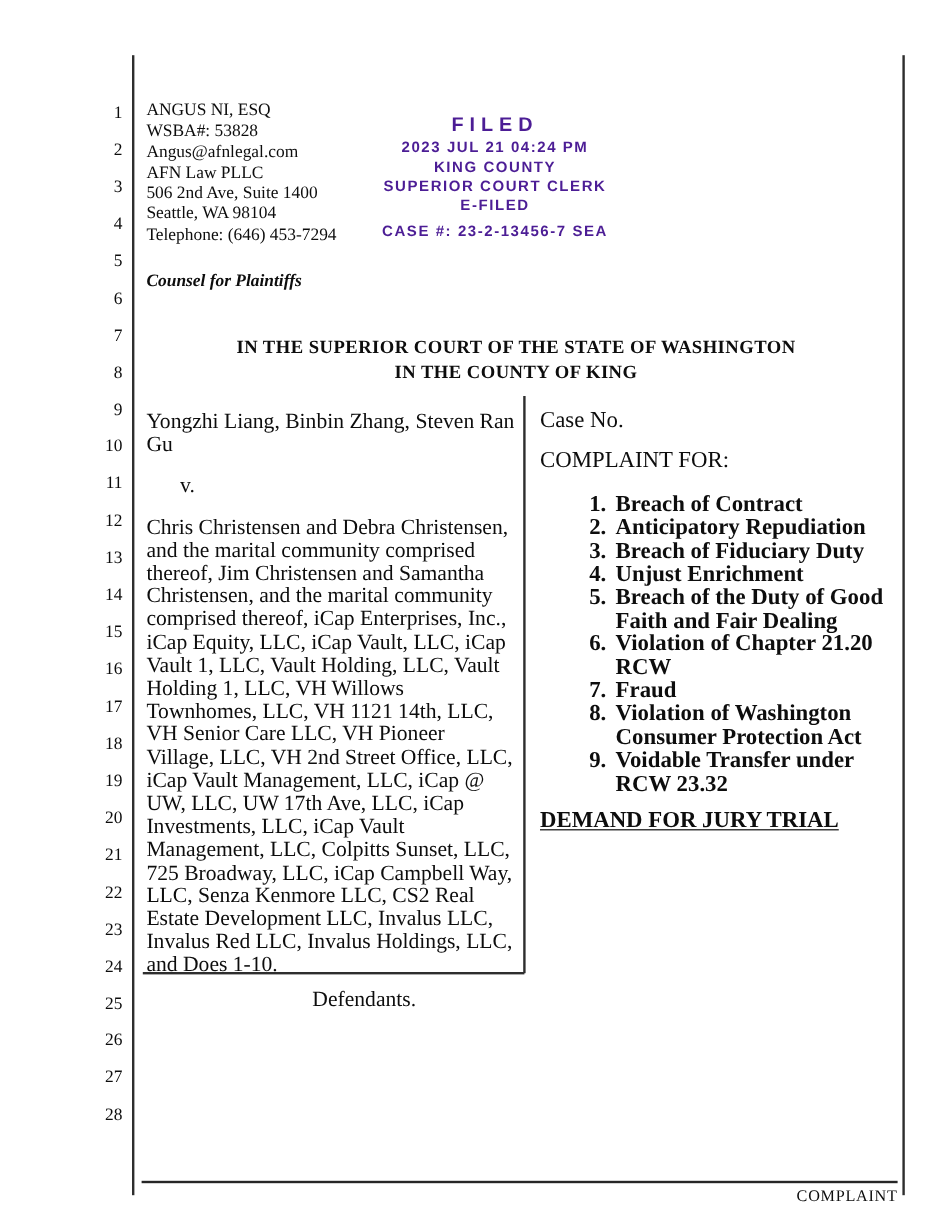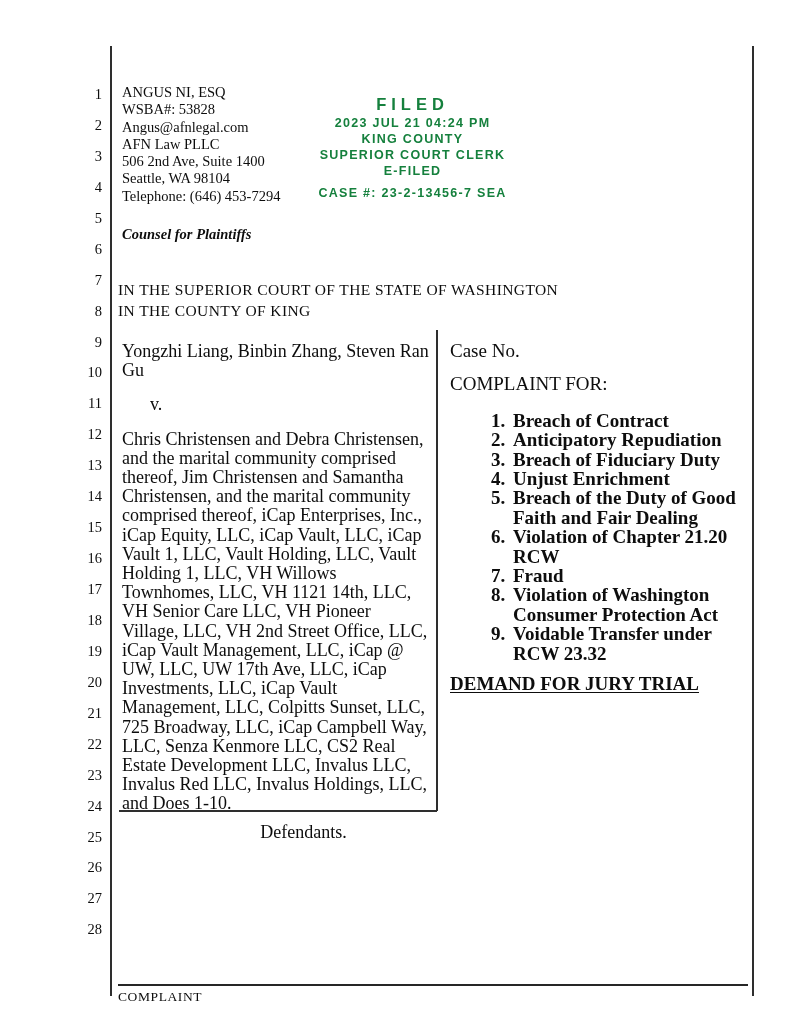--- a/index.html
+++ b/index.html
@@ -19,30 +19,30 @@
   .line-numbers { position:absolute; left:58px; top:86px; width:44px; text-align:right; font-size:14.5px; }
   .line-numbers div { height:30.95px; line-height:17px; }
 
   .attorney { position:absolute; left:122px; top:84px; font-size:14.5px; line-height:17.3px; white-space:nowrap; }
 
   .stamp {
     position:absolute; left:285px; top:96px; width:255px;
     text-align:center;
     font-family:"Liberation Sans", sans-serif;
     font-weight:700; font-size:12.5px; line-height:16px;
-    letter-spacing:1.3px; color:#15803d;
+    letter-spacing:1.3px; color:#4c1d95;
   }
   .stamp-title { font-size:16.5px; letter-spacing:5px; margin-bottom:3px; }
   .stamp-case  { margin-top:6px; }
 
   .counsel { position:absolute; left:122px; top:226px; font-size:14.5px; font-weight:700; font-style:italic; }
 
   .court-title {
     position:absolute; left:118px; top:280px; width:624px;
-    font-weight:400; font-size:15.5px;
+    text-align:center; font-weight:700; font-size:15.5px;
     line-height:20.5px; letter-spacing:0.4px;
   }
 
   .caption-left { position:absolute; left:122px; top:342px; width:308px; font-size:18px; line-height:19.2px; }
   .plaintiffs      { margin-bottom:15px; }
   .party-label     { text-align:center; padding-left:55px; }
   .plaintiff-label { margin-bottom:15px; }
   .versus          { margin-left:28px; margin-bottom:15px; }
   .defendant-label { margin-top:9px; }
 
@@ -50,21 +50,21 @@
   .caption-bottom  { position:absolute; left:119px; top:810px; width:318px; height:2px; background:#2e2e2e; }
 
   .case-info { position:absolute; left:450px; top:341px; width:296px; font-size:19px; line-height:19.4px; }
   .case-no      { margin-bottom:14px; }
   .complaint-for{ font-weight:400; margin-bottom:17px; }
   .claims { margin:0; padding-left:60px; font-weight:700; }
   .claims li { padding-left:3px; }
   .jury { margin-top:11px; font-weight:700; text-decoration:underline; text-underline-offset:2px; }
 
   .footer-line { position:absolute; left:118px; top:984px; width:630px; height:2px; background:#262626; }
-  .footer-text { position:absolute; left:118px; top:989px; width:630px; text-align:left; font-size:13.5px; letter-spacing:0.6px; }
+  .footer-text { position:absolute; left:118px; top:989px; width:630px; text-align:right; font-size:13.5px; letter-spacing:0.6px; }
 </style>
 </head>
 <body>
 
 <div class="page">
 
   <div class="rule rule-left"></div>
   <div class="rule rule-right"></div>
 
   <div class="line-numbers" id="line-numbers">

